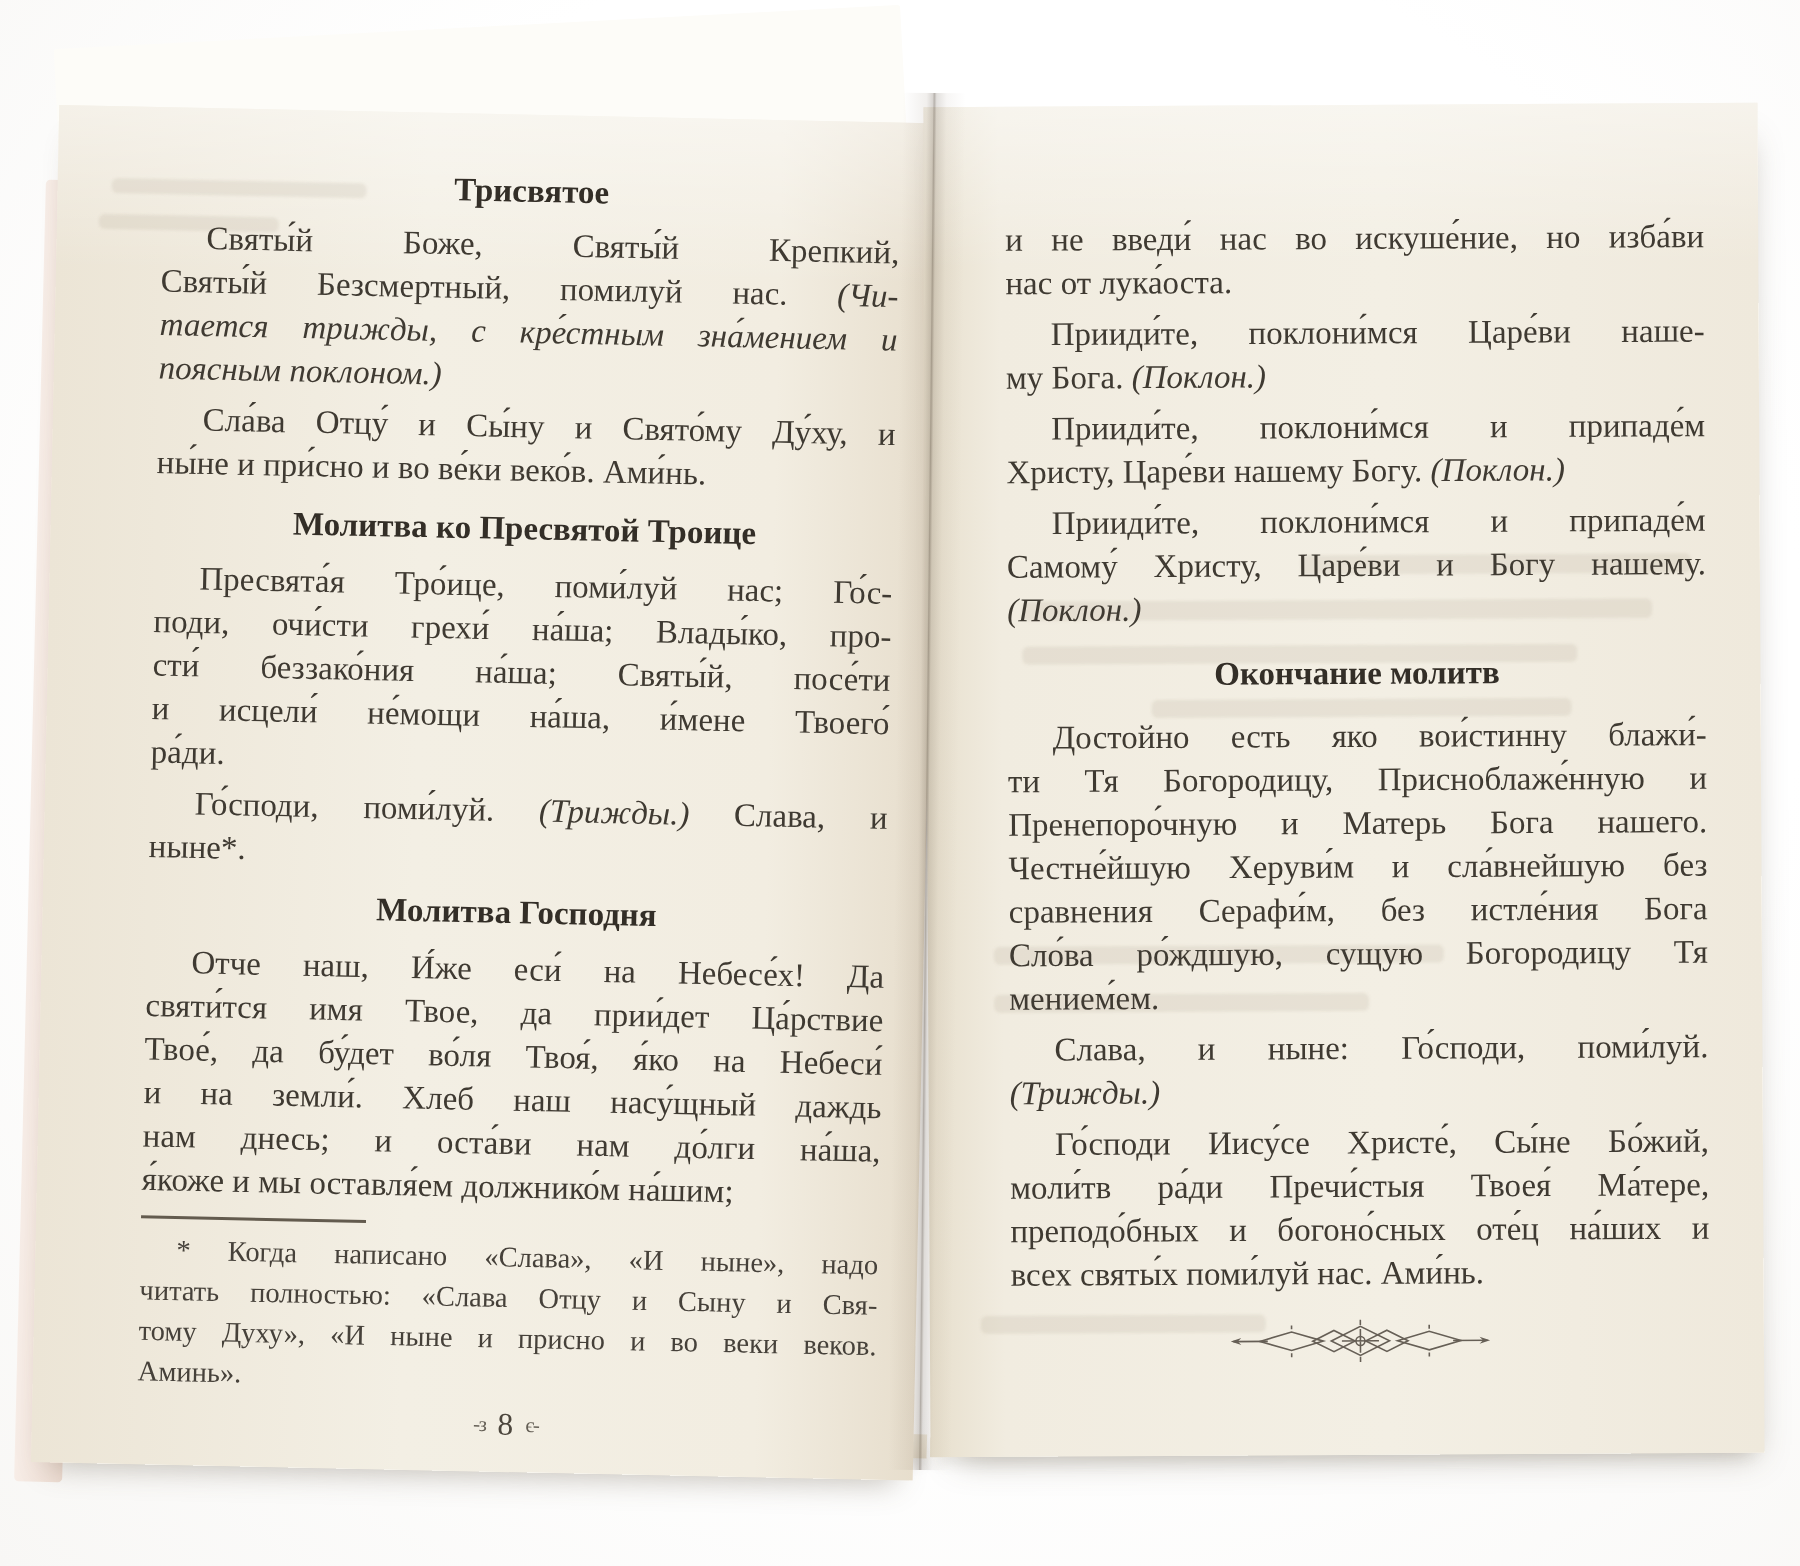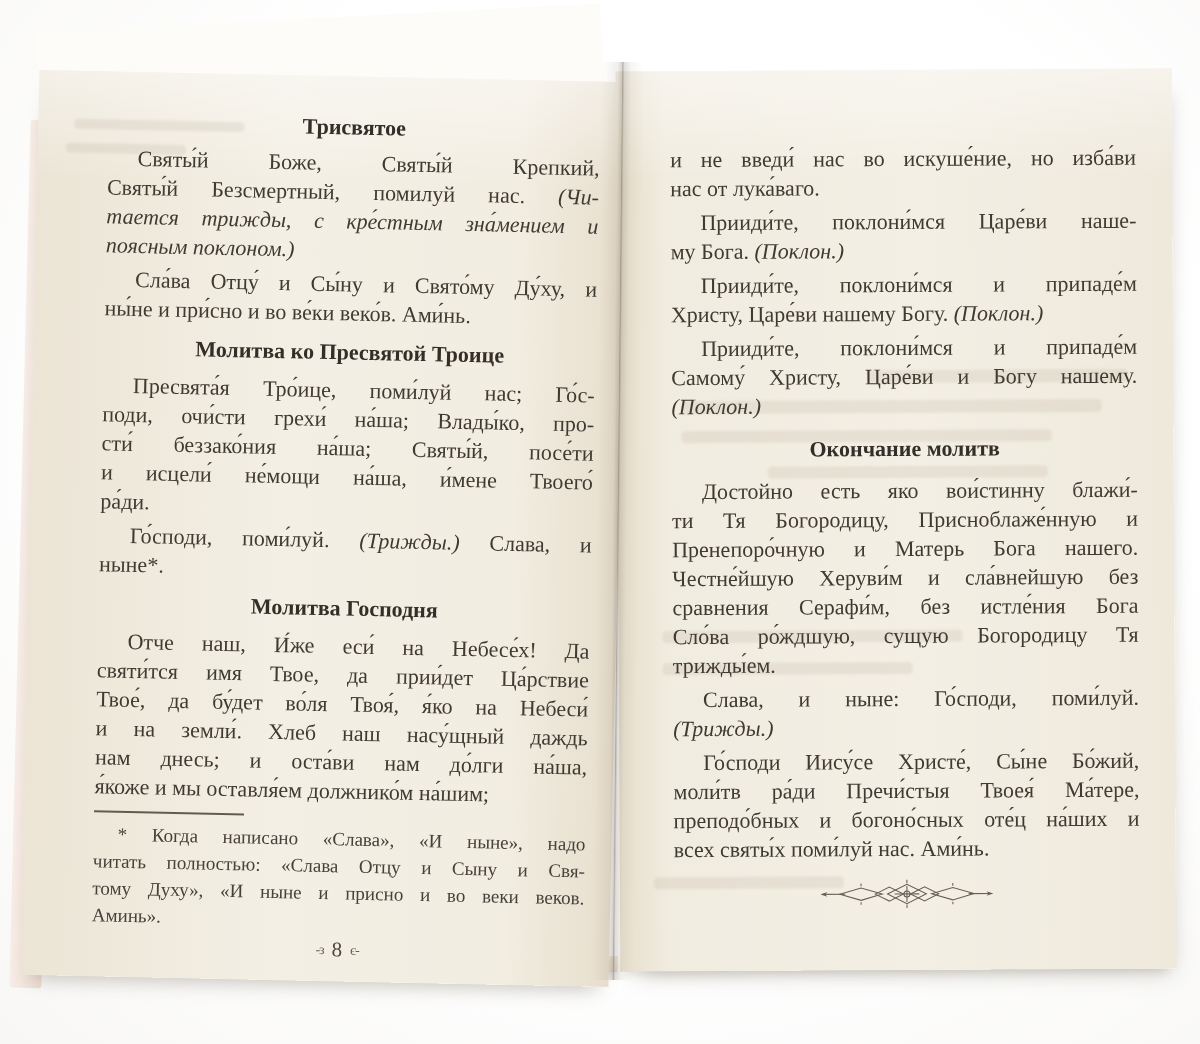--- a/index.html
+++ b/index.html
@@ -133,21 +133,21 @@
     <div class="smudge" style="top:300px;left:250px;width:260px;height:13px;"></div>
     <div class="smudge" style="top:330px;left:64px;width:420px;height:13px;"></div>
     <div class="smudge" style="top:360px;left:64px;width:370px;height:12px;"></div>
     <div class="smudge" style="top:396px;left:150px;width:280px;height:12px;"></div>
     <div class="smudge" style="top:560px;left:44px;width:300px;height:12px;"></div>
     <div class="smudge" style="top:592px;left:44px;width:250px;height:12px;"></div>
     <div class="smudge" style="top:806px;left:34px;width:190px;height:12px;"></div>
     <div class="page-inner">
       <div class="para noindent">
           <div class="line first"><span>и не введи́ нас во искуше́ние, но изба́ви</span></div>
-          <div class="line end"><span>нас от лука́ваго.</span></div>
+          <div class="line end"><span>нас от лука́оста.</span></div>
         </div>
       <div class="para">
           <div class="line first"><span>Прииди́те, поклони́мся Царе́ви наше-</span></div>
           <div class="line end"><span>му Бога. </span><span class="it">(Поклон.)</span></div>
         </div>
       <div class="para">
           <div class="line first"><span>Прииди́те, поклони́мся и припаде́м</span></div>
           <div class="line end"><span>Христу, Царе́ви нашему Богу. </span><span class="it">(Поклон.)</span></div>
         </div>
       <div class="para">
@@ -156,21 +156,21 @@
           <div class="line end"><span class="it">(Поклон.)</span></div>
         </div>
       <h2 class="heading">Окончание молитв</h2>
       <div class="para">
           <div class="line first"><span>Достойно есть яко вои́стинну блажи́-</span></div>
           <div class="line"><span>ти Тя Богородицу, Присноблаже́нную и</span></div>
           <div class="line"><span>Пренепоро́чную и Матерь Бога нашего.</span></div>
           <div class="line"><span>Честне́йшую Херуви́м и сла́внейшую без</span></div>
           <div class="line"><span>сравнения Серафи́м, без истле́ния Бога</span></div>
           <div class="line"><span>Сло́ва ро́ждшую, сущую Богородицу Тя</span></div>
-          <div class="line end"><span>трижды́ем.</span></div>
+          <div class="line end"><span>мением́ем.</span></div>
         </div>
       <div class="para">
           <div class="line first"><span>Слава, и ныне: Го́споди, поми́луй.</span></div>
           <div class="line end"><span class="it">(Трижды.)</span></div>
         </div>
       <div class="para">
           <div class="line first"><span>Го́споди Иису́се Христе́, Сы́не Бо́жий,</span></div>
           <div class="line"><span>моли́тв ра́ди Пречи́стыя Твоея́ Ма́тере,</span></div>
           <div class="line"><span>преподо́бных и богоно́сных оте́ц на́ших и</span></div>
           <div class="line end"><span>всех святы́х поми́луй нас. Ами́нь.</span></div>

